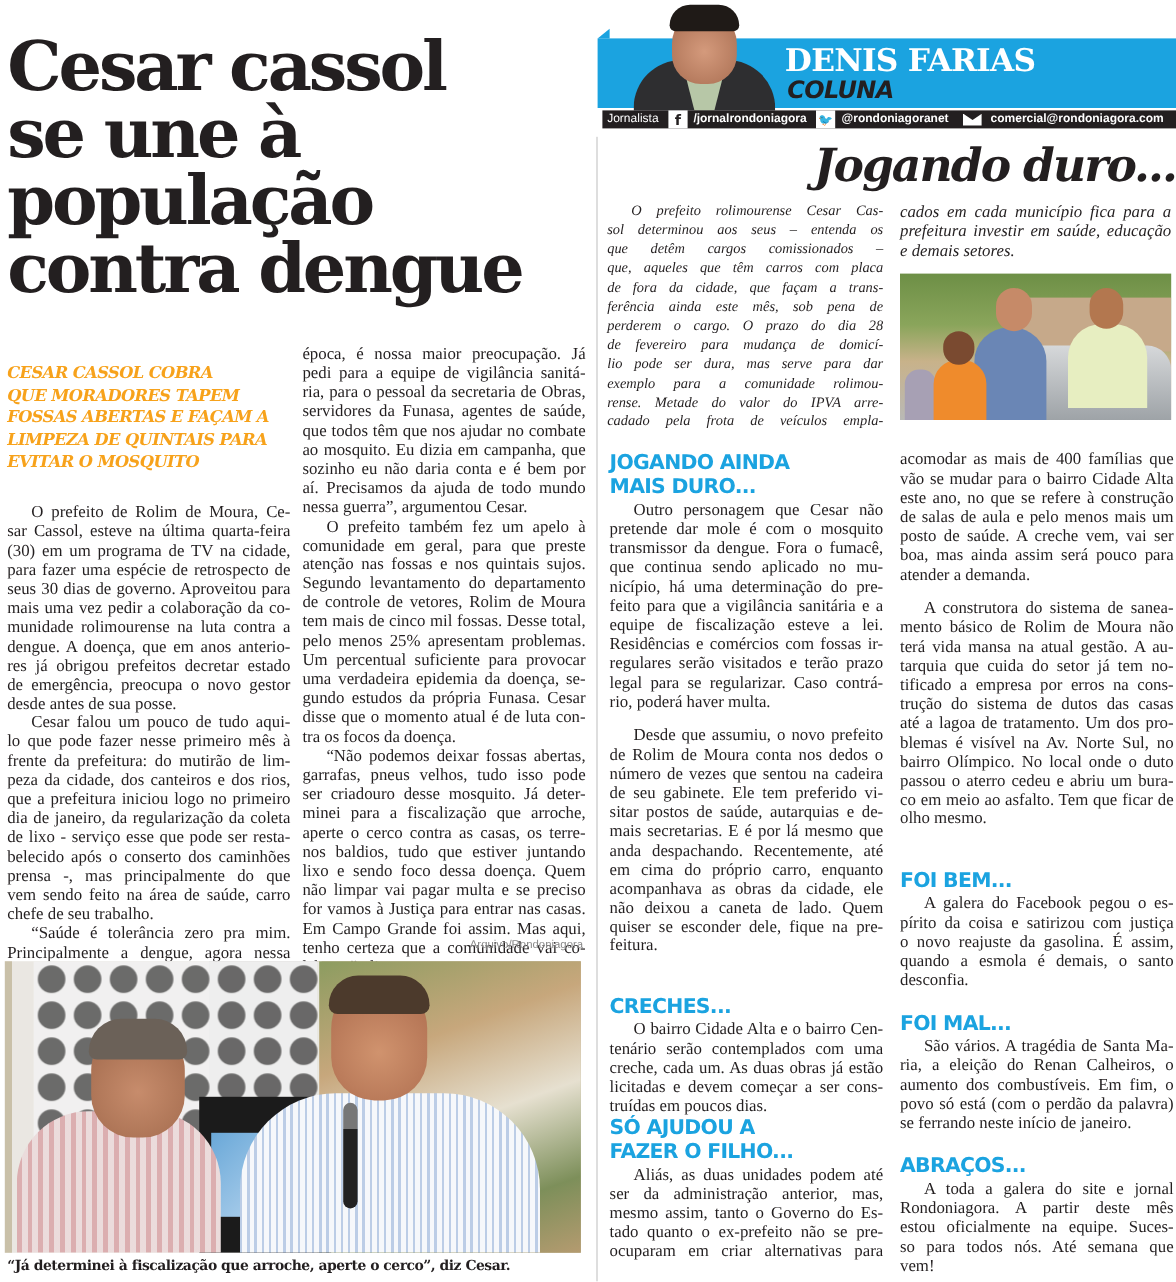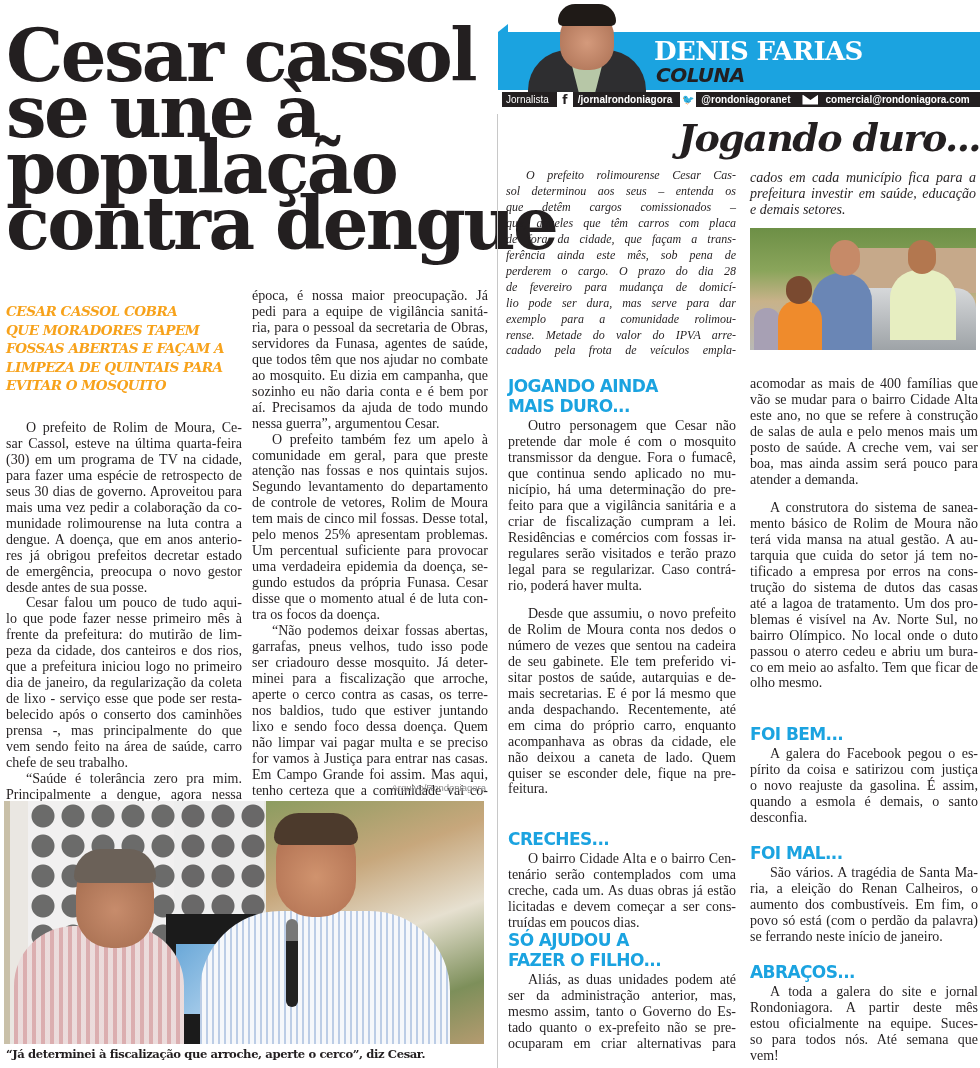--- a/index.html
+++ b/index.html
@@ -3,21 +3,21 @@
 <meta charset="utf-8">
 <style>
   * { box-sizing: border-box; margin: 0; padding: 0; }
   html, body { width: 980px; height: 1068px; background: #fff; overflow: hidden; }
   body { position: relative; font-family: "DejaVu Serif", serif; color: #231f20; }
 
   
   .headline {
     position: absolute; left: 6px; top: 28px; width: 470px;
     font-family: "DejaVu Serif", serif; font-weight: bold;
-    font-size: 72px; line-height: 56px; letter-spacing: -2.6px; color: #231f20;
+    font-size: 57px; line-height: 56px; letter-spacing: -2.6px; color: #231f20;
   }
   .headline span { display: block; white-space: nowrap; }
 
   .subhead {
     position: absolute; left: 6px; top: 302px; width: 236px;
     font-family: "DejaVu Serif", serif; font-weight: bold; font-style: italic;
     font-size: 13.6px; line-height: 18.6px; color: #f7a21b; letter-spacing: -0.5px;
   }
   .subhead span { display: block; white-space: nowrap; }
 
@@ -342,21 +342,21 @@
     <h3>
       <span>JOGANDO AINDA</span>
       <span>MAIS DURO...</span>
     </h3>
     <span class="line" style="text-indent: 20px;">Outro personagem que Cesar não</span>
     <span class="line">pretende dar mole é com o mosquito</span>
     <span class="line">transmissor da dengue. Fora o fumacê,</span>
     <span class="line">que continua sendo aplicado no mu-</span>
     <span class="line">nicípio, há uma determinação do pre-</span>
     <span class="line">feito para que a vigilância sanitária e a</span>
-    <span class="line">criar de fiscalização cumpram a lei.</span>
+    <span class="line">equipe de fiscalização esteve a lei.</span>
     <span class="line">Residências e comércios com fossas ir-</span>
     <span class="line">regulares serão visitados e terão prazo</span>
     <span class="line">legal para se regularizar. Caso contrá-</span>
     <span class="line last last">rio, poderá haver multa.</span>
   </div>
 <div class="sec body-text" style="left:508px; top:606px;">
     <span class="line" style="text-indent: 20px;">Desde que assumiu, o novo prefeito</span>
     <span class="line">de Rolim de Moura conta nos dedos o</span>
     <span class="line">número de vezes que sentou na cadeira</span>
     <span class="line">de seu gabinete. Ele tem preferido vi-</span>

